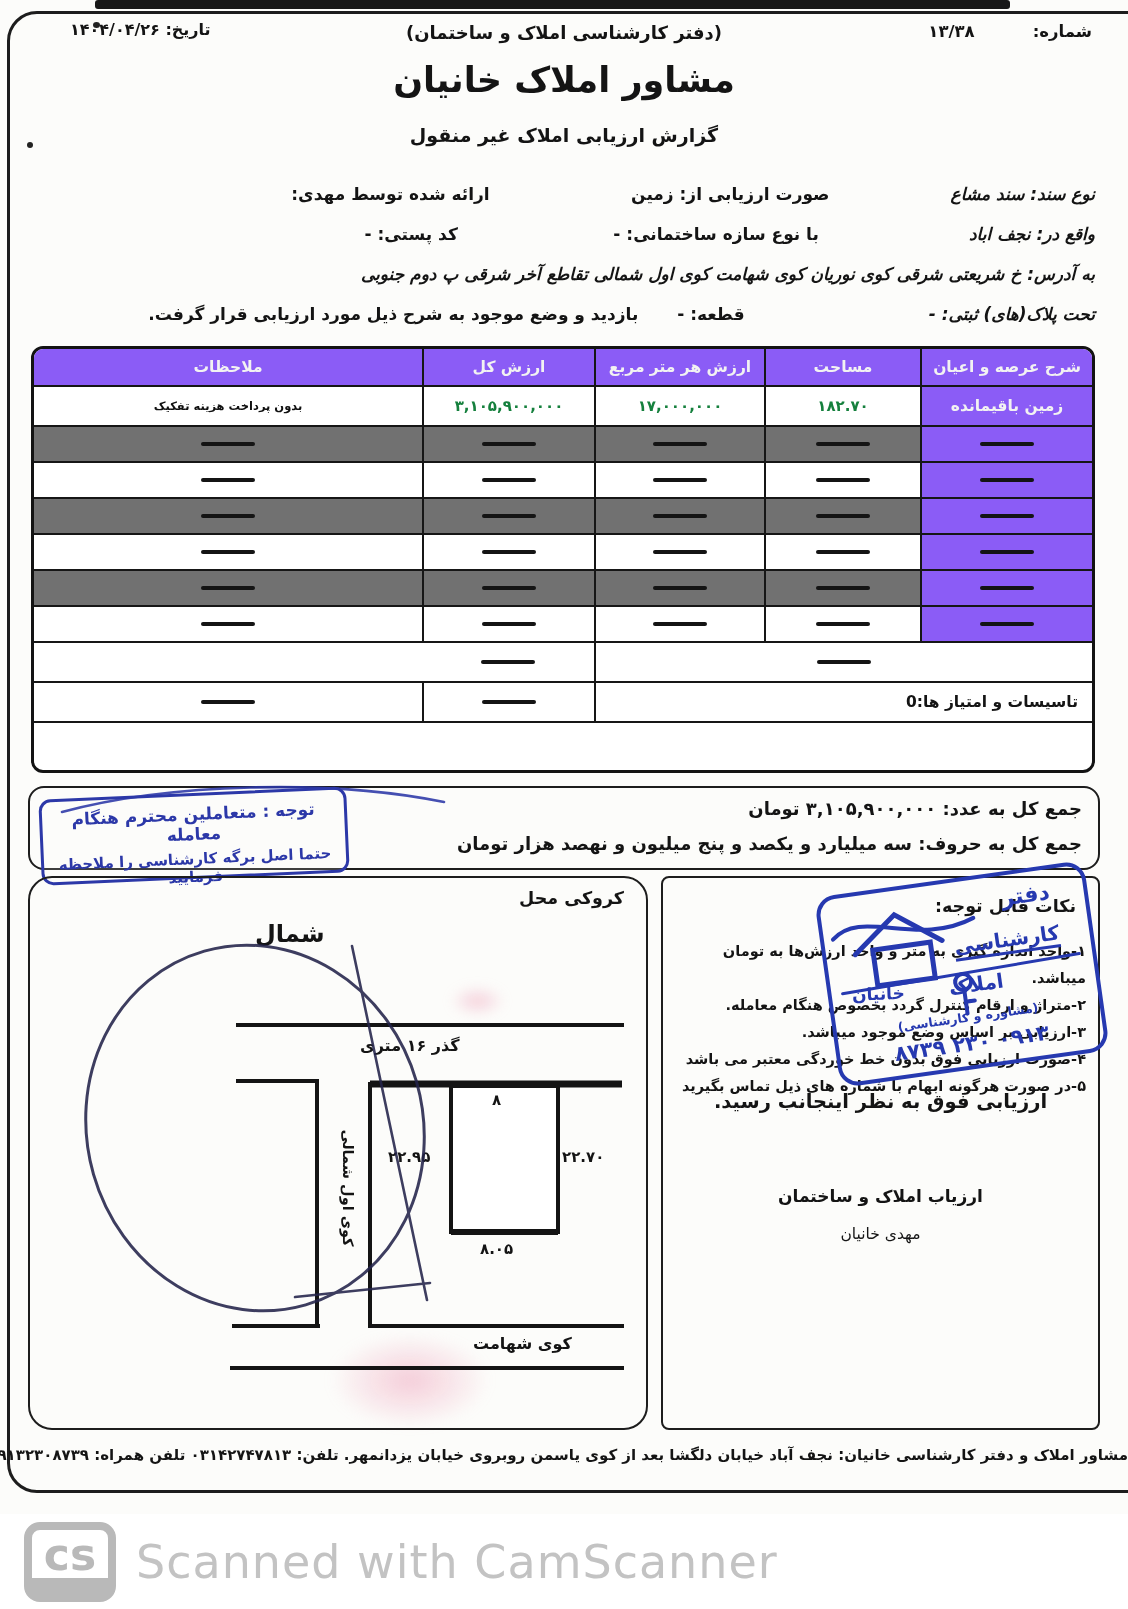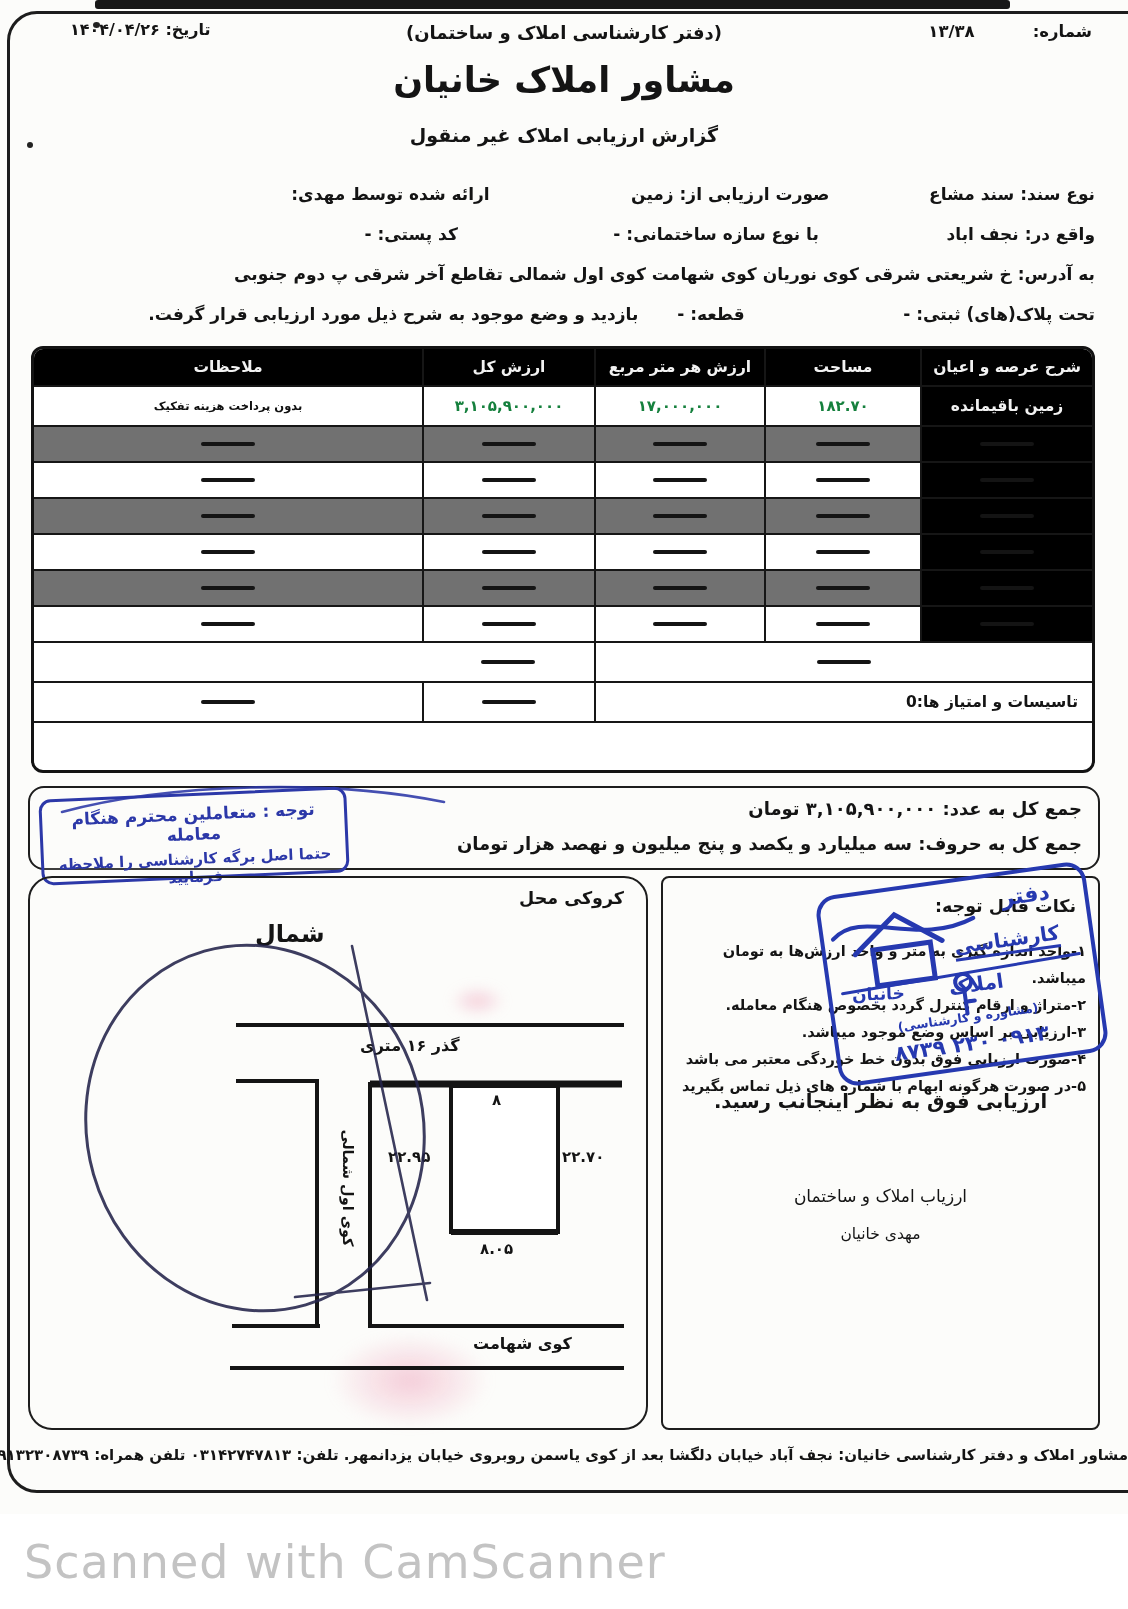--- a/index.html
+++ b/index.html
@@ -27,21 +27,21 @@
   .hdr-date { left:70px; top:20px; font-size:16px; font-weight:bold; }
   .hdr-office { left:0; top:22px; width:1128px; text-align:center; font-size:18px; font-weight:bold; }
   .hdr-number { right:36px; top:22px; font-size:16.5px; font-weight:bold; display:flex; gap:58px; }
   .doc-title { left:0; top:60px; width:1128px; text-align:center; font-size:35px; font-weight:bold; letter-spacing:1px; }
   .doc-subtitle { left:0; top:124px; width:1128px; text-align:center; font-size:19px; font-weight:bold; }
 
   
   .form-area { right:33px; top:176px; width:1062px; height:160px; font-weight:bold; font-size:17px; }
   .form-row { position:relative; height:40px; }
   .fcell { position:absolute; top:8px; white-space:nowrap; }
-  .fc-r0 { right:0; }
+  .fc-r0 { right:0;font-style:italic; }
   .fc-r25 { right:25%; }
   .fc-r57 { right:57%; }
   .fc-r26 { right:26%; }
   .fc-r60 { right:60%; }
   .fc-r33 { right:33%; }
   .fc-r43 { right:43%; }
 
   
   .val-table {
     right:33px; top:346px; width:1064px; height:427px;
@@ -50,21 +50,21 @@
   }
   .trow { display:grid; grid-template-columns:172px 156px 170px 172px 1fr; border-bottom:2.5px solid #161616; }
   .trow-special { display:grid; grid-template-columns:498px 172px 1fr; border-bottom:2.5px solid #161616; }
   .tcell {
     display:flex; align-items:center; justify-content:center;
     border-left:2.5px solid #161616;
     font-weight:bold; overflow:hidden;
   }
   .trow .tcell:last-child, .trow-special .tcell:last-child { border-left:none; }
   .h38 { height:38px; } .h40 { height:40px; } .h36 { height:36px; }
-  .cell-dark { background:#000000; color:#f2f2f2; font-size:15.5px; }
+  .cell-dark { background:#8b5cf6; color:#f2f2f2; font-size:15.5px; }
   .cell-gray { background:#717171; }
   .cell-white { background:#fff; }
   .cell-num { font-size:15px; color:#15803d; }
   .cell-note-small { font-size:11.5px; color:#101010; }
   .cell-label { justify-content:flex-start; padding-right:14px; font-size:15.5px; background:#fff; }
   .dash { width:54px; height:3.5px; background:#141414; border-radius:2px; }
 
   
   .totals-box {
     right:28px; top:786px; width:1072px; height:84px;
@@ -84,21 +84,21 @@
   .attn-l2 { font-size:15px; font-weight:bold; margin-top:6px; }
 
   
   .notes-box {
     right:28px; top:876px; width:439px; height:554px;
     border:2.5px solid #1d1d1d; border-radius:8px;
   }
   .notes-title { right:22px; top:18px; font-size:17.5px; font-weight:bold; }
   .notes-list { right:12px; top:60px; width:415px; font-size:14.5px; font-weight:bold; text-align:right; line-height:27px; }
   .notes-conclusion { right:0; top:212px; width:100%; text-align:center; font-size:19.5px; font-weight:bold; }
-  .appraiser-title { right:0; top:308px; width:100%; text-align:center; font-size:17px; font-weight:normal; }
+  .appraiser-title { right:0; top:308px; width:100%; text-align:center; font-size:17px; font-weight:bold; }
   .appraiser-name { right:0; top:347px; width:100%; text-align:center; font-size:15.5px; font-weight:normal; }
 
   
   .khanian-stamp {
     left:52px; top:332px; width:272px; height:192px;
     border:4.5px solid #2639b0; border-radius:20px;
     transform:rotate(-8deg);
     color:#2639b0;
   }
   .ks-svg { position:absolute; inset:0; }
@@ -397,14 +397,18 @@
     <ellipse cx="255" cy="1128" rx="168" ry="184" transform="rotate(-16 255 1128)"></ellipse>
     <path d="M352,946 L427,1300" stroke-width="2.6"></path>
     <path d="M295,1297 L430,1283" stroke-width="2.6"></path>
     <path d="M62,812 C170,783 330,779 444,802" stroke="#2c38a8" stroke-width="2.6"></path>
   </g>
 </svg>
 
 <div class="abs footer-contact">مشاور املاک و دفتر کارشناسی خانیان: نجف آباد خیابان دلگشا بعد از کوی یاسمن روبروی خیابان یزدانمهر. تلفن: ۰۳۱۴۲۷۴۷۸۱۳    تلفن همراه: ۰۹۱۳۲۳۰۸۷۳۹</div>
 
 <div class="abs cam-strip">
+  <div class="cam-logo">
+    <span>cs</span>
+    <div class="cam-logo-base"></div>
+  </div>
   <div class="cam-text">Scanned with CamScanner</div>
 </div>
 
 </body></html>

